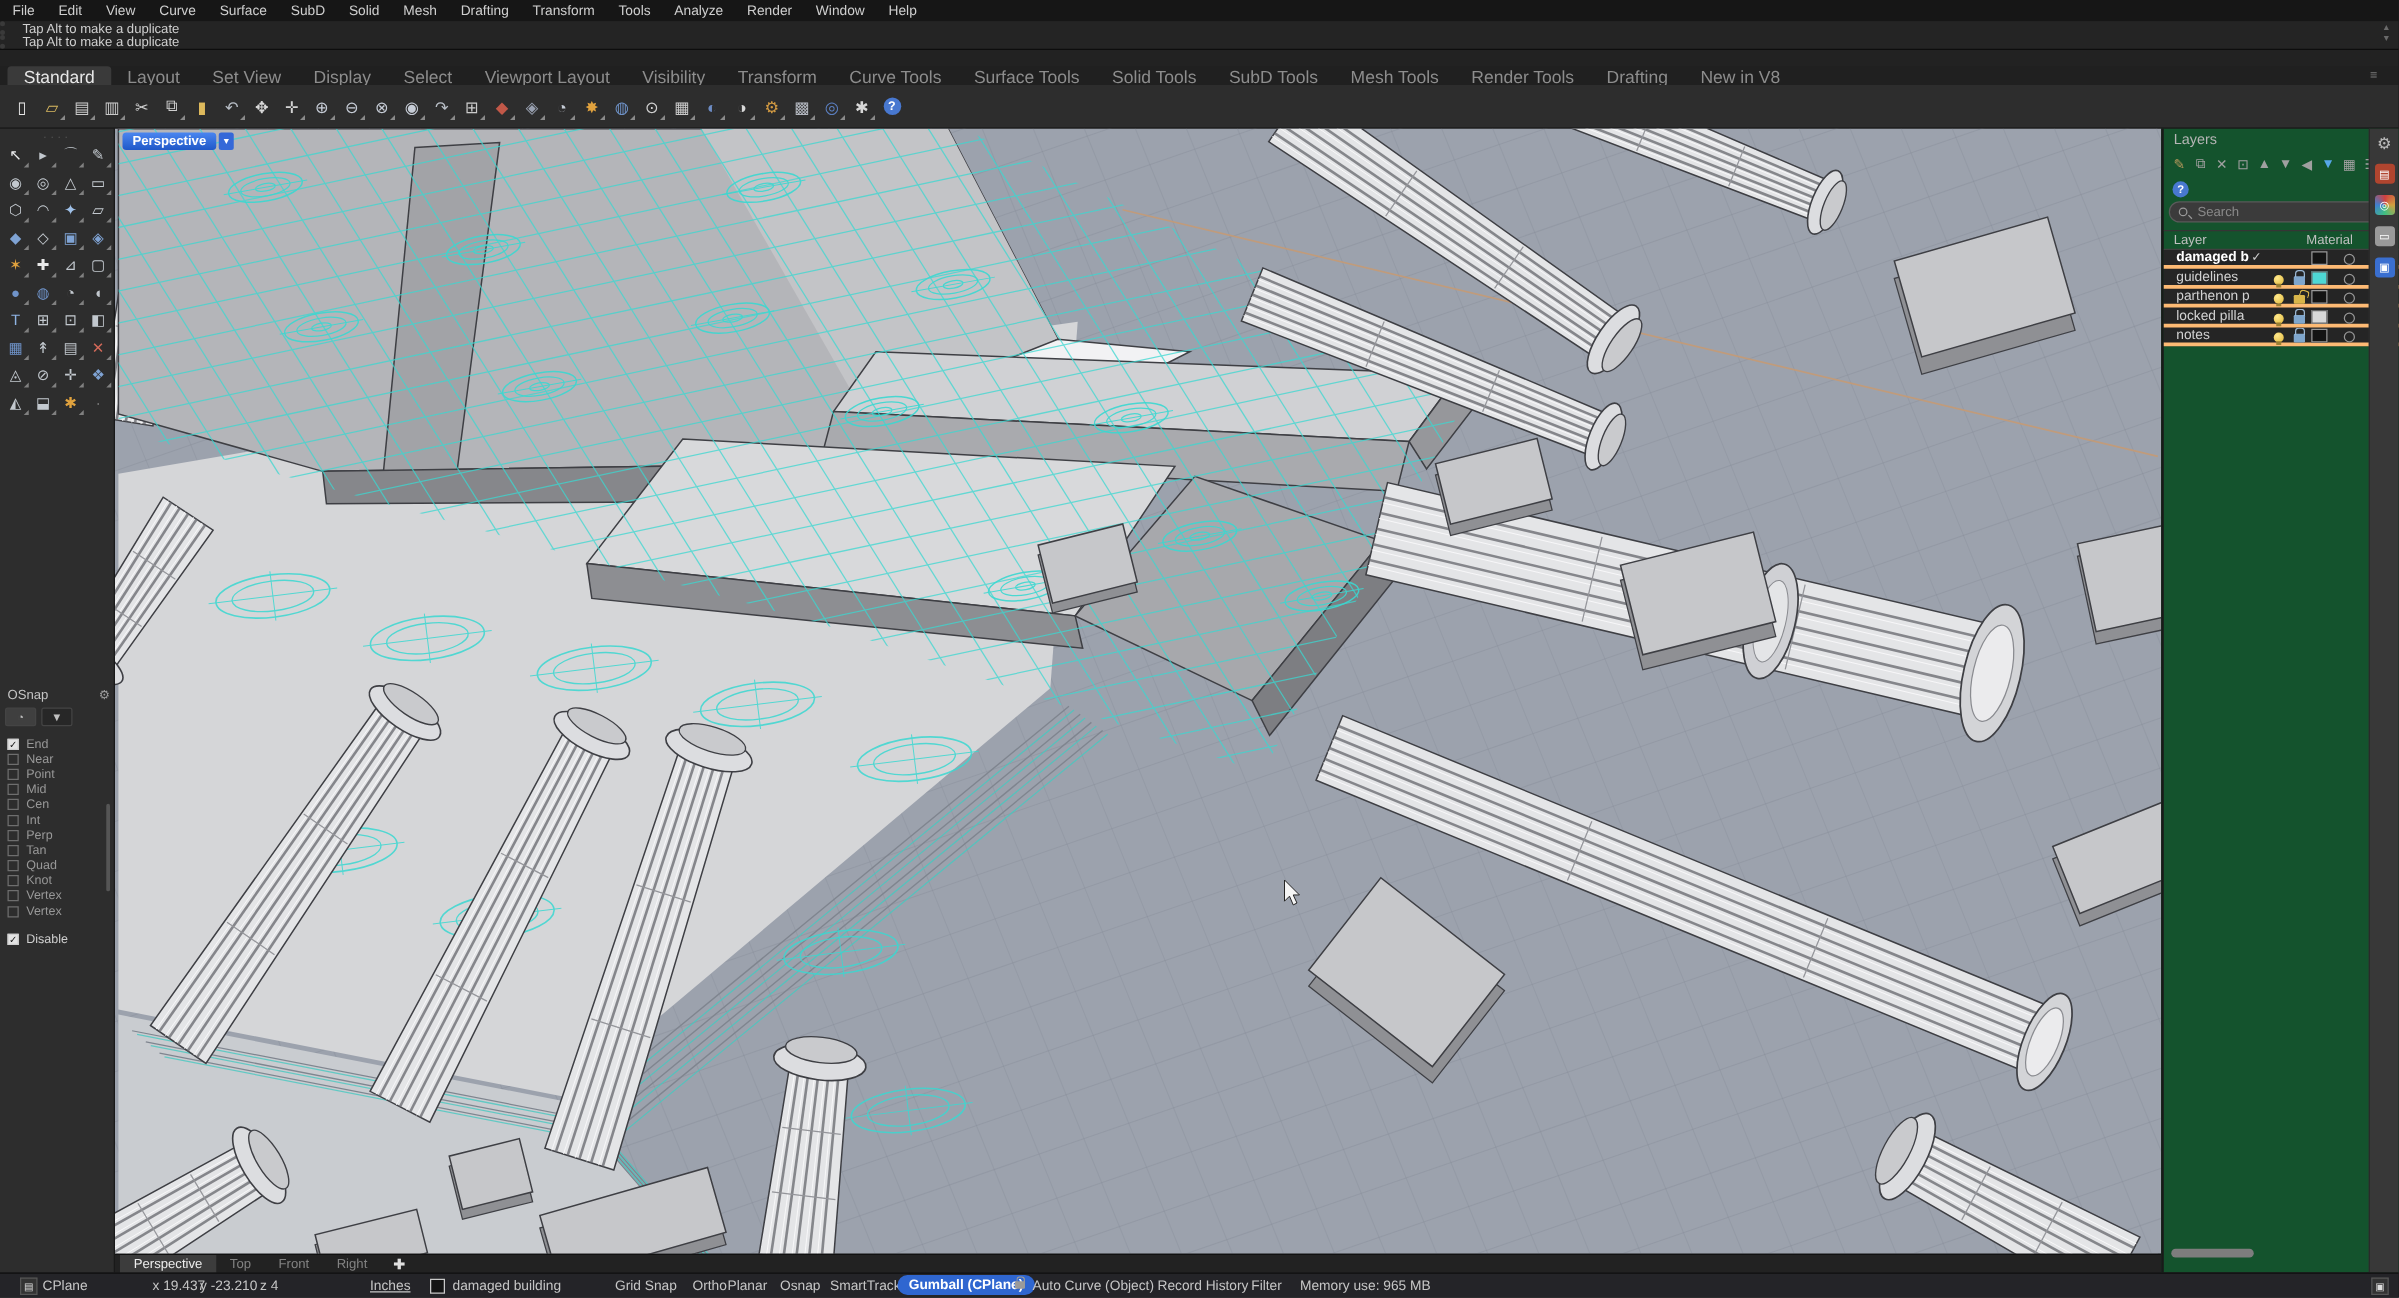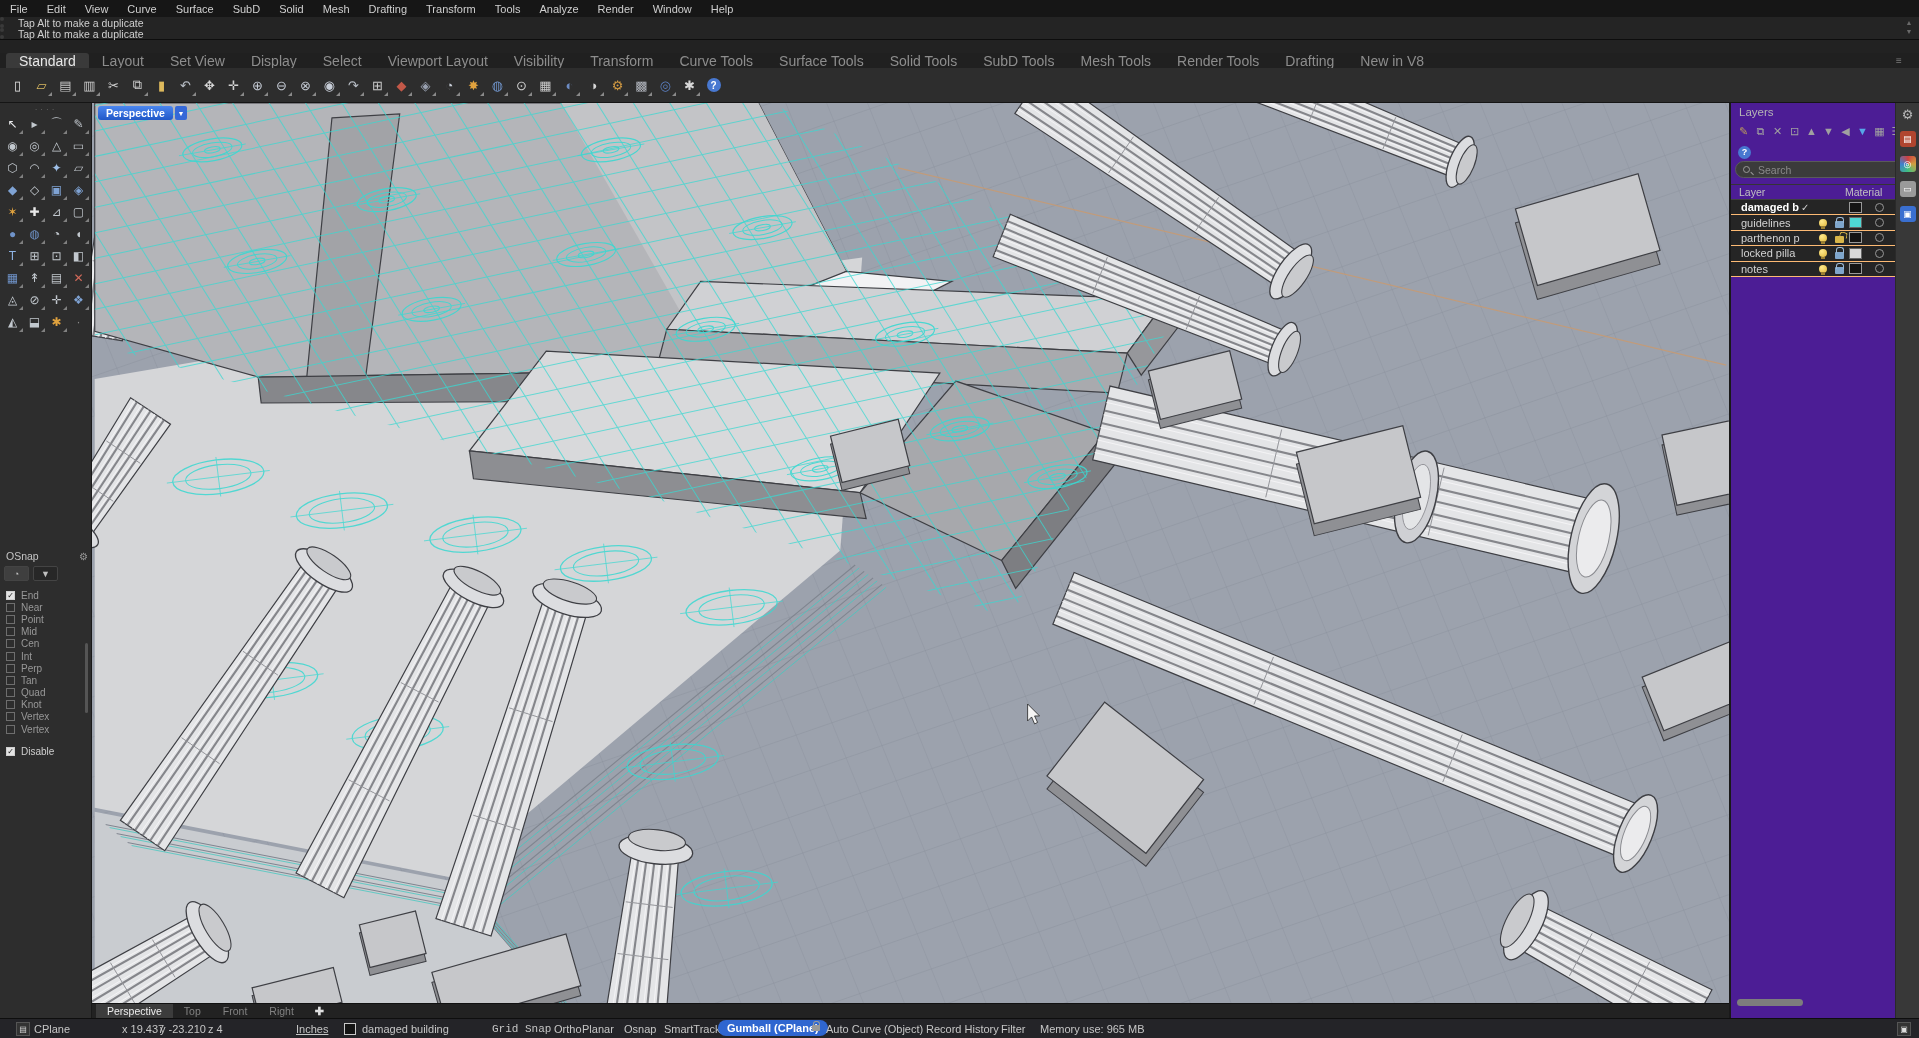--- a/index.html
+++ b/index.html
@@ -48,36 +48,36 @@
 
 #viewport{left:92px;top:103px;width:1637px;height:900px;background:#9ca2ad;}
 #vplabel{position:absolute;left:6px;top:3px;display:flex;align-items:center;z-index:5;}
 #vplabel .pill{background:linear-gradient(#4a86f0,#2058c8);color:#fff;font-size:10.5px;font-weight:bold;padding:1px 8px;border-radius:3px;}
 #vplabel .dd{background:#3568d8;color:#fff;font-size:7px;width:12px;height:14px;margin-left:2px;border-radius:2px;display:flex;align-items:center;justify-content:center;}
 #vptabs{left:92px;top:1003px;width:1637px;height:15px;background:#222;border-top:1px solid #111;display:flex;align-items:center;padding-left:4px;}
 #vptabs .vtab{font-size:10.5px;color:#828282;padding:0 11px;height:15px;line-height:15px;}
 #vptabs .vtab.active{background:#3c3c3c;color:#ededed;}
 #vptabs .plus{color:#e0e0e0;font-size:11px;margin-left:10px;font-weight:bold;}
 
-#rightpanel{left:1729px;top:103px;width:190px;height:915px;background:#4c1d95;border-left:2px solid #191919;}
+#rightpanel{left:1729px;top:103px;width:190px;height:915px;background:#14532d;border-left:2px solid #191919;}
 #rightpanel .lp-title{height:18px;display:flex;align-items:center;padding-left:8px;font-size:11.5px;color:#b5b5b5;}
 .lp-tools{display:flex;align-items:center;gap:4px;padding:2px 0 0 6px;height:18px;}
 .lp-tools span{font-size:11px;color:#a0a0a0;width:13px;text-align:center;}
 .lp-row2{height:18px;padding:2px 0 0 7px;}
 .lp-row2 .help{background:#4878d0;color:#fff;font-size:9px;font-weight:bold;width:13px;height:13px;border-radius:50%;display:inline-flex;align-items:center;justify-content:center;}
 .lp-search{position:relative;margin:4px 4px 0 4px;height:17px;background:#3b3b3b;border:1px solid #5a5a5a;border-radius:9px;display:flex;align-items:center;padding-left:22px;}
 .lp-search .mag{position:absolute;left:7px;top:4px;width:7px;height:7px;border:1.4px solid #9a9a9a;border-radius:50%;}
 .lp-search .mag:after{content:"";position:absolute;left:6px;top:6px;width:4px;height:1.4px;background:#9a9a9a;transform:rotate(45deg);}
 .lp-search input{background:transparent;border:none;outline:none;color:#bdbdbd;font-size:10.5px;width:120px;}
 .lp-search input::placeholder{color:#8a8a8a;}
 .lp-header{margin-top:6px;height:16px;border-bottom:1px solid #404040;border-top:1px solid #353535;display:flex;align-items:center;font-size:10.5px;color:#c0c0c0;}
 .lp-header .c1{padding-left:8px;width:106px;}
 .lp-header .c2{padding-left:8px;}
 #lp-rows{background:#252525;}
-.lrow{height:15.4px;display:flex;align-items:center;border-bottom:1px solid #fdba74;position:relative;}
+.lrow{height:15.4px;display:flex;align-items:flex-end;border-bottom:3px solid #fdba74;position:relative;}
 .lrow .nm{font-size:11px;color:#d2d2d2;padding-left:10px;width:70px;white-space:nowrap;overflow:hidden;}
 .lrow .nm.b{font-weight:bold;color:#fff;}
 .lrow .chk{color:#cfcfcf;font-size:10px;width:14px;}
 .bulb{width:8px;height:8px;background:radial-gradient(circle at 35% 30%,#ffe98c,#e0b63a);border-radius:50%;position:relative;}
 .bulb:after{content:"";position:absolute;left:2px;top:7.5px;width:4px;height:2.5px;background:#9a7f33;}
 .lock{width:9px;height:7px;background:#7fa6cc;border-radius:1px;position:relative;margin-top:4px;}
 .lock:before{content:"";position:absolute;top:-4.5px;left:1.5px;width:6px;height:5px;border:1.3px solid #9bb8d4;border-bottom:none;border-radius:3px 3px 0 0;}
 .lock.open{background:#d8b54a;}
 .lock.open:before{border-color:#d8b54a;transform:translateX(3.5px) rotate(14deg);}
 .sw{width:13px;height:11px;border:1px solid #999;}
@@ -1255,21 +1255,21 @@
 
   <div id="statusbar" class="abs">
       <span class="sitem sicon" style="left: 16px;">▤</span>
       <span class="sitem" style="left: 34px;">CPlane</span>
       <span class="sitem" style="left: 122px;">x 19.437</span>
       <span class="sitem" style="left: 160px;">y -23.210</span>
       <span class="sitem" style="left: 208px;">z 4</span>
       <span class="sitem" style="left: 296px; text-decoration: underline;">Inches</span>
       <span class="sitem swatch" style="left: 344px;"></span>
       <span class="sitem" style="left: 362px;">damaged building</span>
-      <span class="sitem" style="left: 492px; font-family: Liberation Mono, monospace;">Grid Snap</span>
+      <span class="sitem" style="left: 492px;">Grid Snap</span>
       <span class="sitem" style="left: 554px;">Ortho</span>
       <span class="sitem" style="left: 582px;">Planar</span>
       <span class="sitem" style="left: 624px;">Osnap</span>
       <span class="sitem" style="left: 664px;">SmartTrack</span>
       <span class="sitem pill" style="left: 718px;">Gumball (CPlane)</span>
       <span class="sitem slock" style="left: 812px;"></span>
       <span class="sitem" style="left: 826px;">Auto Curve (Object)</span>
       <span class="sitem" style="left: 926px;">Record History</span>
       <span class="sitem" style="left: 1001px;">Filter</span>
       <span class="sitem" style="left: 1040px;">Memory use: 965 MB</span>

